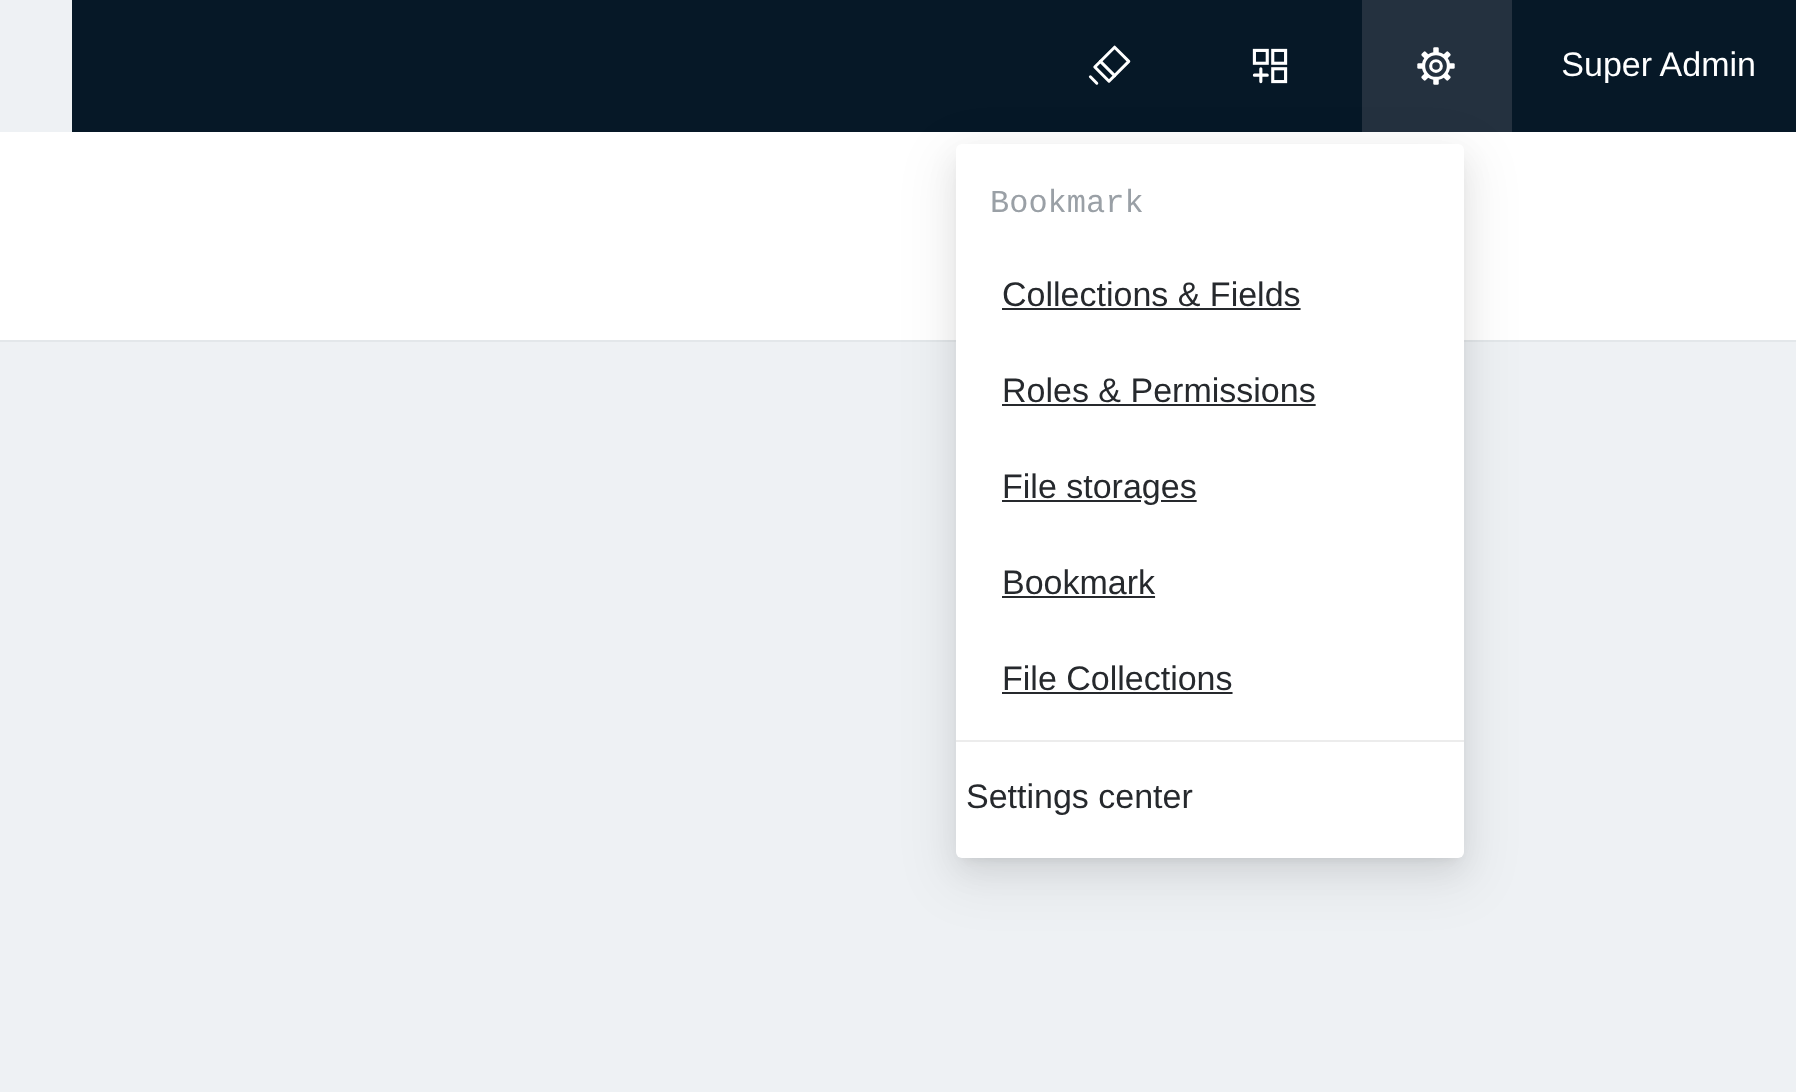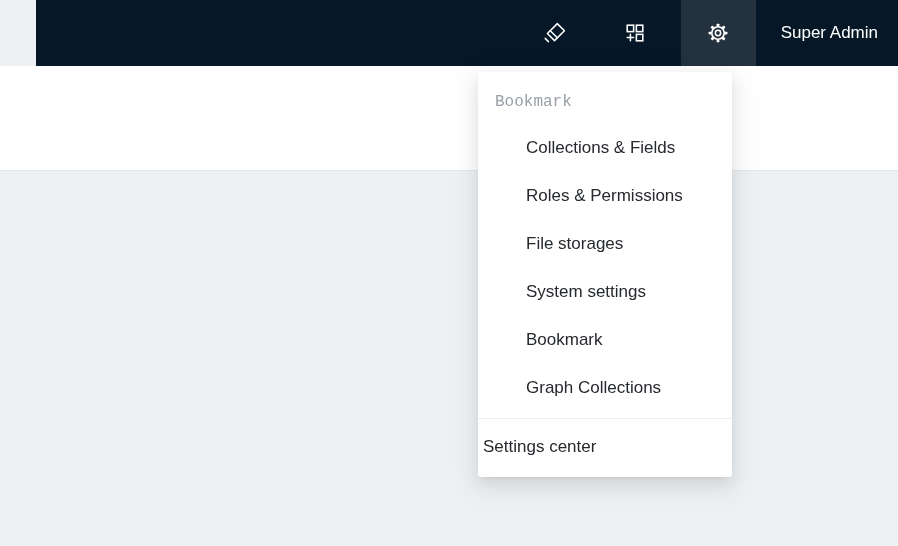--- a/index.html
+++ b/index.html
@@ -73,25 +73,26 @@
     padding: 19px 16px 11px 17px;
     font-size: 16px;
     line-height: 22px;
     color: var(--group-label-color, #9aa0a6);
     cursor: default;
     font-family: Liberation Mono, monospace;
   }
   .menu-item {
     height: 48px;
     line-height: 48px;
-    padding-left: 48px;
+    padding-left: 23px;
     font-size: 17px;
     color: var(--item-color, #26292d);
     cursor: pointer;
     white-space: nowrap;
+    text-decoration: underline;
   }
   .menu-divider {
     height: 1px;
     background: #ececec;
     margin-top: 6px;
   }
   .menu-item-footer {
     height: 56px;
     line-height: 56px;
     padding-left: 5px;
@@ -141,18 +142,17 @@
 
 <div class="subheader"></div>
 
 <main></main>
 
 <div class="dropdown">
   <div class="menu-group-title">Bookmark</div>
   <div class="menu-item">Collections &amp; Fields</div>
   <div class="menu-item">Roles &amp; Permissions</div>
   <div class="menu-item">File storages</div>
-  <div class="menu-item">System settings</div>
   <div class="menu-item">Bookmark</div>
-  <div class="menu-item">Graph Collections</div>
+  <div class="menu-item">File Collections</div>
   <div class="menu-divider"></div>
   <div class="menu-item-footer">Settings center</div>
 </div>
 
 </body></html>

